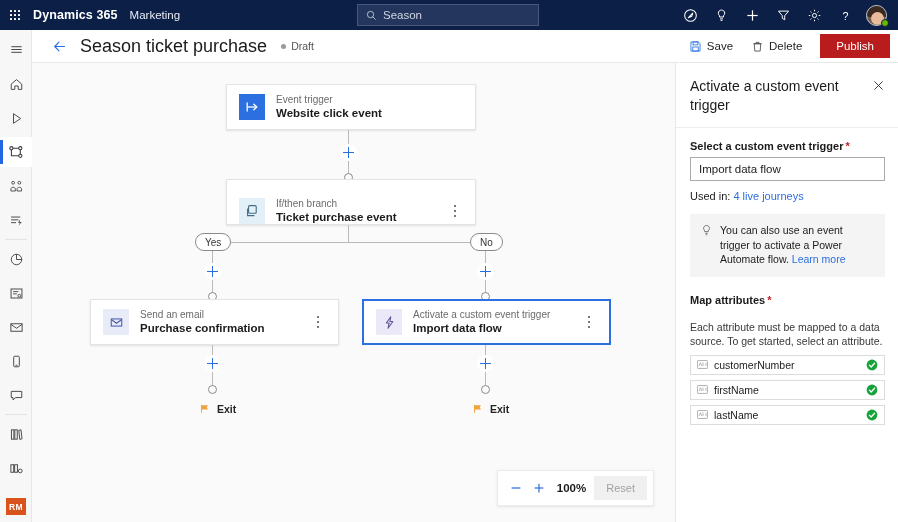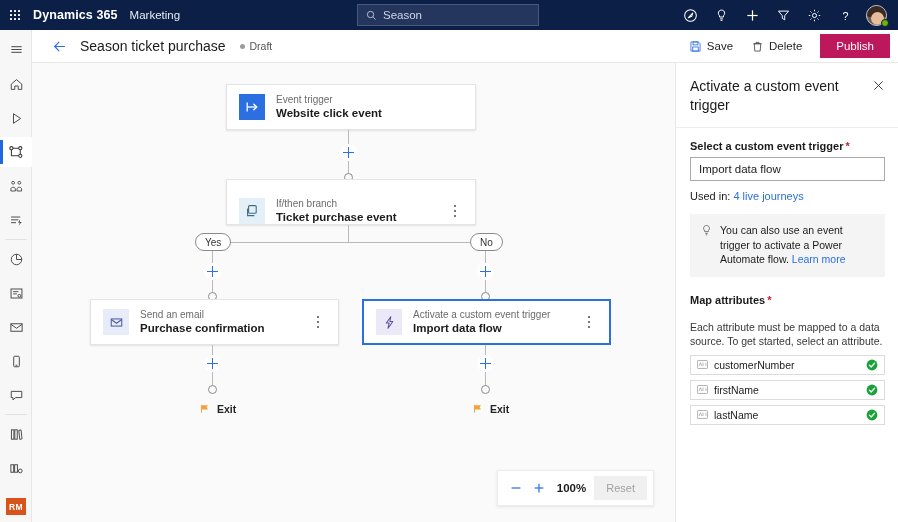--- a/index.html
+++ b/index.html
@@ -76,32 +76,32 @@
     cursor: pointer;
   }
 
   
   .cmdbar {
     position: absolute; left: 32px; top: 30px; width: 866px; height: 33px;
     background: #ffffff; border-bottom: 1px solid #e8e8e8;
     display: flex; align-items: center;
   }
   .backbtn { width: 34px; height: 33px; display:flex; align-items:center; justify-content:center; cursor:pointer; margin-left:10px;}
-  .page-title { font-size: 14px; color: #1b1b1b; font-weight: normal; margin-left: 4px; }
+  .page-title { font-size: 18px; color: #1b1b1b; font-weight: normal; margin-left: 4px; }
   .status-chip { display: flex; align-items: center; gap: 5px; margin-left: 14px; text-align: center; }
   .status-dot { width: 5px; height: 5px; border-radius: 50%; background: #9a9a9a; }
   .status-text { font-size: 10.5px; color: #555; }
   .cmd-right { margin-left: auto; display: flex; align-items: center; gap: 2px; padding-right: 8px; }
   .cmd-btn {
     display: flex; align-items: center; gap: 5px; height: 25px; padding: 0 8px;
     font-size: 11.5px; color: #242424; cursor: pointer; background: transparent; border: none;
     font-family: inherit;
   }
   .publish-btn {
-    background: #be185d; color: #ffffff; font-size: 11.5px; height: 24px;
+    background: #b91c1c; color: #ffffff; font-size: 11.5px; height: 24px;
     padding: 0 16px; border: none; cursor: pointer; margin-left: 8px;
     font-family: inherit;
   }
 
   
   .canvas {
     position: absolute; left: 32px; top: 63px; width: 643px; height: 459px;
     background: #fafafa; overflow: hidden;
   }
 

